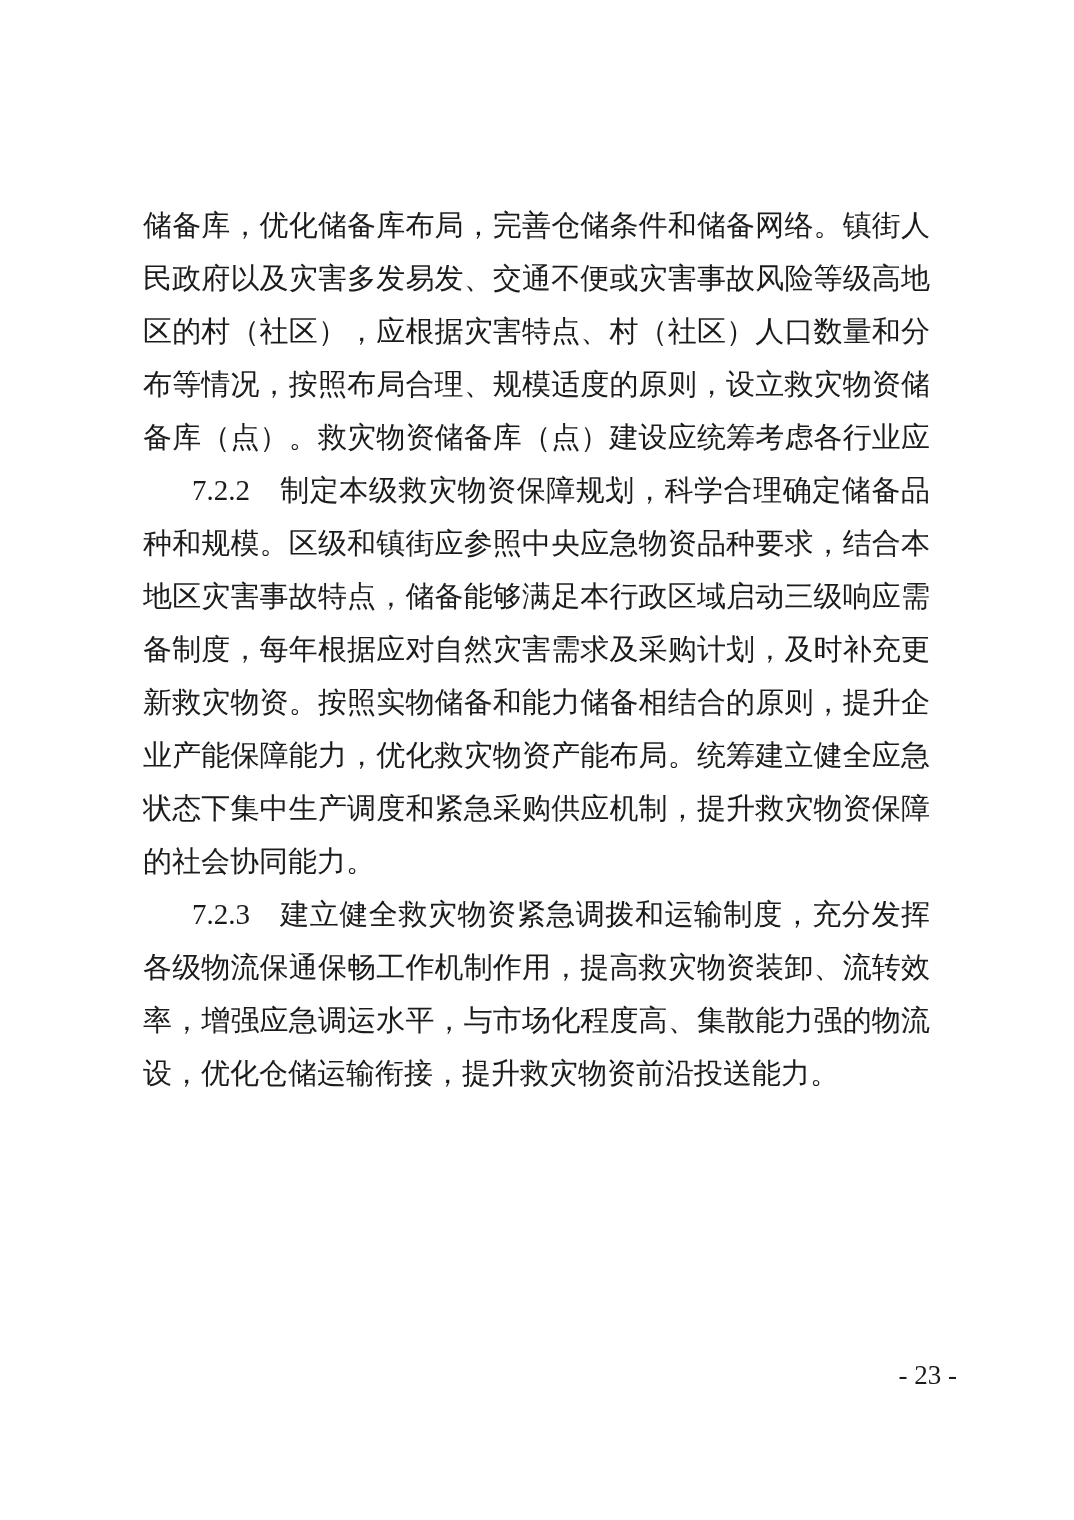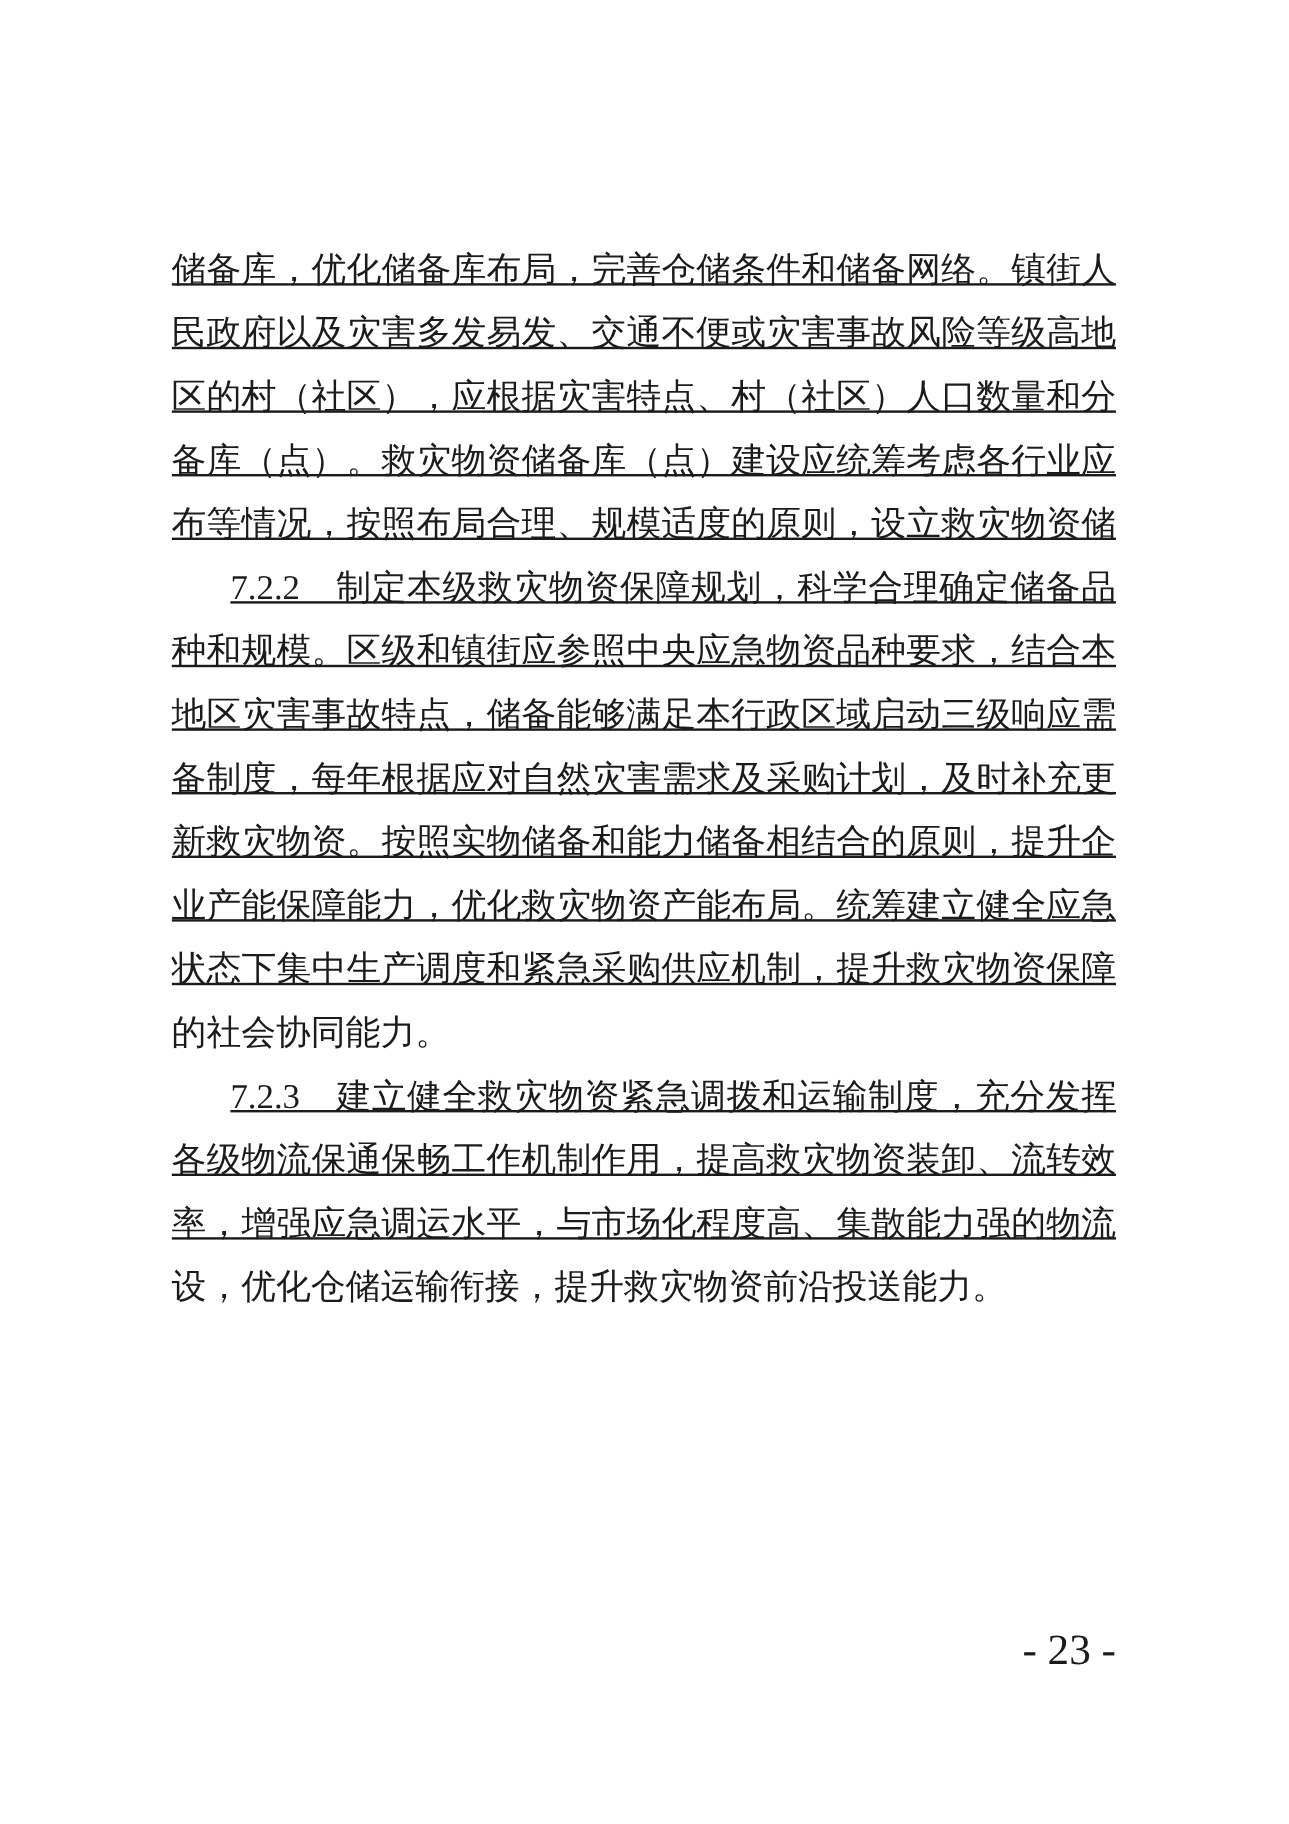--- a/index.html
+++ b/index.html
@@ -32,45 +32,44 @@
     line-height: 53px;
     height: 53px;
     overflow: hidden;
     text-align: left;
     letter-spacing: 0;
   }
   .ln.justify {
     text-align: justify;
     text-align-last: justify;
     text-justify: inter-character;
-    text-decoration: underline;
   }
   .ln.indent {
     text-indent: 49px;
   }
   .page-number {
     position: absolute;
     top: 1357px;
-    right: 144px;
-    font-size: 36px;
+    right: 117px;
+    font-size: 27px;
     line-height: 36px;
     text-align: right;
   }
 </style>
 </head>
 <body>
 
 <div class="page">
 
   <div class="text-block">
     <div class="ln justify">储备库，优化储备库布局，完善仓储条件和储备网络。镇街人</div>
     <div class="ln justify">民政府以及灾害多发易发、交通不便或灾害事故风险等级高地</div>
     <div class="ln justify">区的村（社区），应根据灾害特点、村（社区）人口数量和分</div>
+    <div class="ln justify">布等情况，按照布局合理、规模适度的原则，设立救灾物资储</div>
     <div class="ln justify">备库（点）。救灾物资储备库（点）建设应统筹考虑各行业应</div>
-    <div class="ln justify">布等情况，按照布局合理、规模适度的原则，设立救灾物资储</div>
     <div class="ln justify indent">7.2.2　制定本级救灾物资保障规划，科学合理确定储备品</div>
     <div class="ln justify">种和规模。区级和镇街应参照中央应急物资品种要求，结合本</div>
     <div class="ln justify">地区灾害事故特点，储备能够满足本行政区域启动三级响应需</div>
     <div class="ln justify">备制度，每年根据应对自然灾害需求及采购计划，及时补充更</div>
     <div class="ln justify">新救灾物资。按照实物储备和能力储备相结合的原则，提升企</div>
     <div class="ln justify">业产能保障能力，优化救灾物资产能布局。统筹建立健全应急</div>
     <div class="ln justify">状态下集中生产调度和紧急采购供应机制，提升救灾物资保障</div>
     <div class="ln">的社会协同能力。</div>
     <div class="ln justify indent">7.2.3　建立健全救灾物资紧急调拨和运输制度，充分发挥</div>
     <div class="ln justify">各级物流保通保畅工作机制作用，提高救灾物资装卸、流转效</div>

